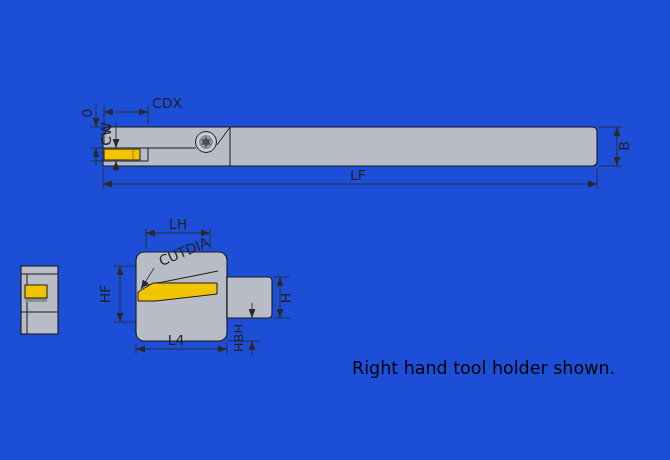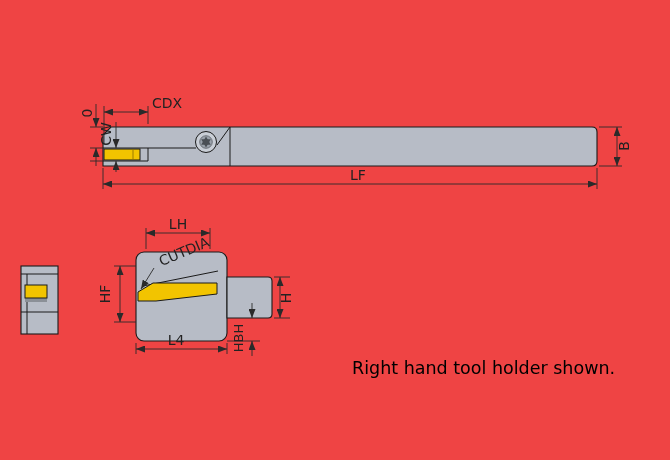--- a/index.html
+++ b/index.html
@@ -1,16 +1,16 @@
 <!DOCTYPE html>
 <html><head>
 <meta charset="utf-8">
 <style>
   html,body{margin:0;padding:0;background:#fff;}
-  .stage{position:relative;width:670px;height:460px;background:#ef4444;overflow:hidden;
+  .stage{position:relative;width:670px;height:460px;background:#1d4ed8;overflow:hidden;
          font-family:"DejaVu Sans", sans-serif;}
   svg{position:absolute;left:0;top:0;}
   .body-fill{fill:#b7bcc6;stroke:#1a1a1a;stroke-width:1.1;}
   .screw-outer{fill:#c9ced6;stroke:#1a1a1a;stroke-width:1;}
   .screw-mid{fill:#9aa1aa;stroke:#5c6168;stroke-width:0.8;}
   .screw-star{fill:#4a4f55;}
   .insert-fill{fill:#f2c400;stroke:#1a1a1a;stroke-width:1;}
   .insert-shadow{fill:#8b9097;}
   .edge{stroke:#1a1a1a;stroke-width:1;fill:none;}
   .dim{stroke:#2a2a2a;stroke-width:0.9;fill:none;}

